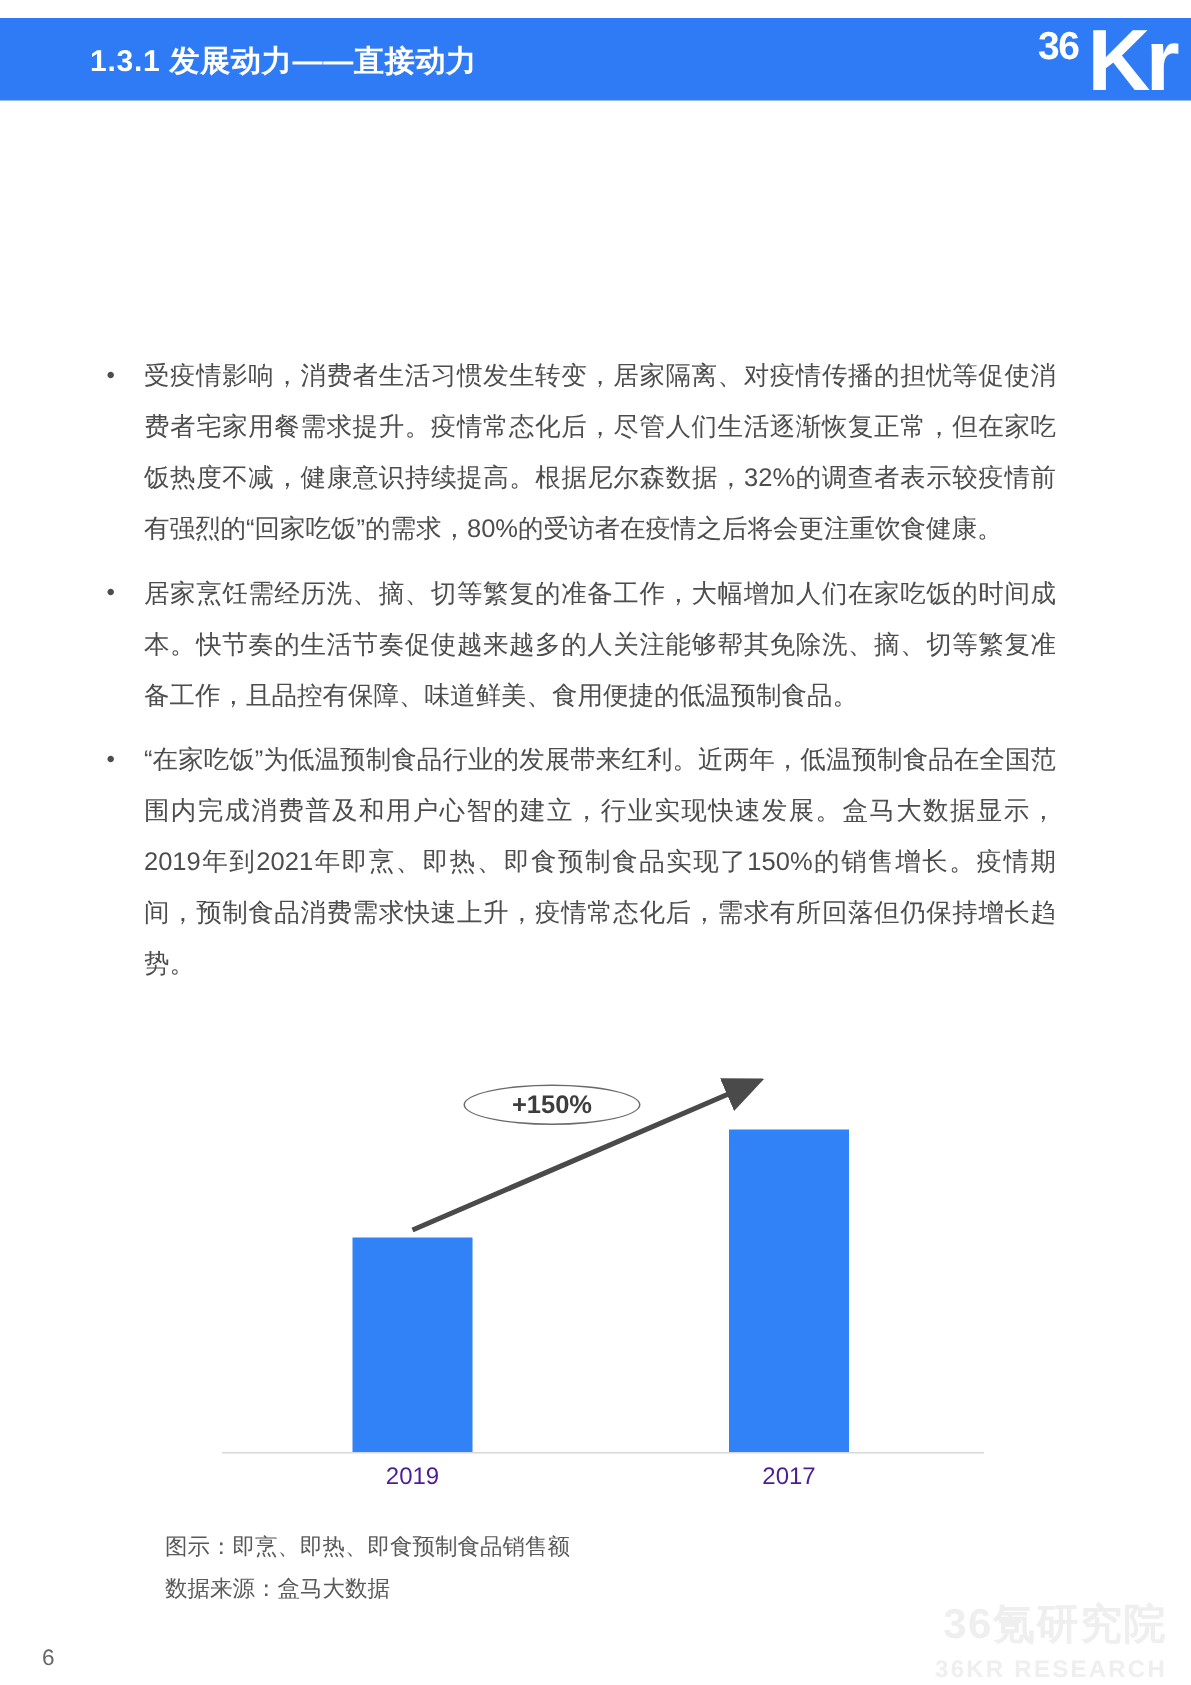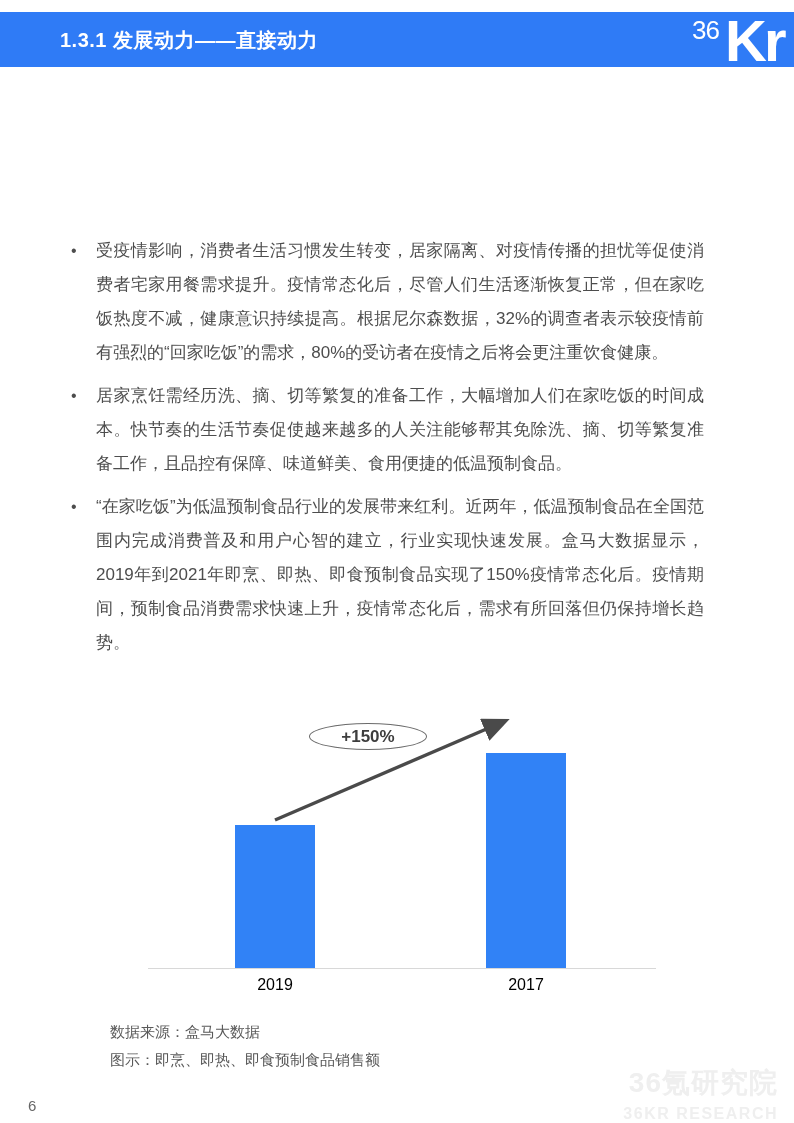--- a/index.html
+++ b/index.html
@@ -19,21 +19,21 @@
     position:absolute; left:60px; top:15px;
     color:#ffffff; font-size:20px; font-weight:bold; letter-spacing:0.5px;
   }
   .logo { position:absolute; top:3px; right:-14px; width:116px; height:74px; }
   .logo-blue { color:#2F7BF6; z-index:1; }
   .logo-clip {
     position:absolute; top:0; left:0; width:100%; height:55px;
     overflow:hidden; z-index:3; pointer-events:none;
   }
   .logo-clip .logo { color:#ffffff; }
-  .logo .l36 { position:absolute; left:0; top:0; font-size:26px; font-weight:normal; letter-spacing:-1px; }
+  .logo .l36 { position:absolute; left:0; top:0; font-size:26px; font-weight:bold; letter-spacing:-1px; }
   .logo .lkr { position:absolute; left:33px; top:-8px; font-size:58px; font-weight:bold; letter-spacing:-3px; }
 
   
   .heading {
     position:absolute; left:68px; top:103px; width:662px;
     font-size:32px; line-height:40px; font-weight:bold; color:#1677D4;
   }
 
   
   .bullets { position:absolute; left:68px; top:222px; width:636px; }
@@ -51,21 +51,21 @@
     border:1.4px solid #6B6B6B; border-radius:50%; background:#ffffff;
     text-align:center; line-height:25px; font-weight:bold; font-size:17px;
     color:#3D3D3D; z-index:1;
   }
   .axis-line { position:absolute; left:148px; top:266px; width:508px; height:1px; background:#D8D8D8; }
   .bar { position:absolute; bottom:44px; width:80px; background:#3182F6; }
   .bar-0 { left:235px; }
   .bar-1 { left:486px; }
   .x-label {
     position:absolute; top:274px; width:80px; text-align:center;
-    font-size:16px; color:#000000;
+    font-size:16px; color:#4c1d95;
   }
   .x-label-0 { left:235px; }
   .x-label-1 { left:486px; }
 
   
   .caption { position:absolute; left:110px; top:1006px; font-size:15px; line-height:28px; color:#595959; }
   .page-num { position:absolute; left:28px; top:1085px; font-size:15px; color:#666666; }
   .watermark { position:absolute; right:16px; top:1052px; text-align:right; color:#EFEFEF; }
   .wm-cn { font-size:28px; font-weight:bold; letter-spacing:1px; }
   .wm-en { font-size:16px; font-weight:bold; letter-spacing:1.5px; margin-top:3px; }
@@ -96,21 +96,21 @@
     <div class="bullet">
       <span class="dot">•</span>
       <span>受疫情影响，消费者生活习惯发生转变，居家隔离、对疫情传播的担忧等促使消费者宅家用餐需求提升。疫情常态化后，尽管人们生活逐渐恢复正常，但在家吃饭热度不减，健康意识持续提高。根据尼尔森数据，32%的调查者表示较疫情前有强烈的“回家吃饭”的需求，80%的受访者在疫情之后将会更注重饮食健康。</span>
     </div>
     <div class="bullet">
       <span class="dot">•</span>
       <span>居家烹饪需经历洗、摘、切等繁复的准备工作，大幅增加人们在家吃饭的时间成本。快节奏的生活节奏促使越来越多的人关注能够帮其免除洗、摘、切等繁复准备工作，且品控有保障、味道鲜美、食用便捷的低温预制食品。</span>
     </div>
     <div class="bullet">
       <span class="dot">•</span>
-      <span>“在家吃饭”为低温预制食品行业的发展带来红利。近两年，低温预制食品在全国范围内完成消费普及和用户心智的建立，行业实现快速发展。盒马大数据显示，2019年到2021年即烹、即热、即食预制食品实现了150%疫情常态化后。疫情期间，预制食品消费需求快速上升，疫情常态化后，需求有所回落但仍保持增长趋势。</span>
+      <span>“在家吃饭”为低温预制食品行业的发展带来红利。近两年，低温预制食品在全国范围内完成消费普及和用户心智的建立，行业实现快速发展。盒马大数据显示，2019年到2021年即烹、即热、即食预制食品实现了150%的销售增长。疫情期间，预制食品消费需求快速上升，疫情常态化后，需求有所回落但仍保持增长趋势。</span>
     </div>
   </div>
 
   <div class="chart">
     <svg class="arrow-svg" viewBox="0 0 794 310" xmlns="http://www.w3.org/2000/svg">
       <defs>
         <marker id="ah" markerWidth="9" markerHeight="8" refX="6.5" refY="3.5" orient="auto">
           <path d="M0,0 L8,3.5 L0,7 z" fill="#4A4A4A"></path>
         </marker>
       </defs>
@@ -119,22 +119,22 @@
     <div class="growth-badge">+150%</div>
     <div class="axis-line"></div>
 
   <div class="bar bar-0" style="height: 143px; background: rgb(49, 130, 246);"></div>
       <div class="x-label x-label-0">2019</div>
       <div class="bar bar-1" style="height: 215px; background: rgb(49, 130, 246);"></div>
       <div class="x-label x-label-1">2017</div>
     </div>
 
   <div class="caption">
+    <div>图示：即烹、即热、即食预制食品销售额</div>
     <div>数据来源：盒马大数据</div>
-    <div>图示：即烹、即热、即食预制食品销售额</div>
   </div>
 
   <div class="page-num">6</div>
 
   <div class="watermark">
     <div class="wm-cn">36氪研究院</div>
     <div class="wm-en">36KR RESEARCH</div>
   </div>
 
 </div>

